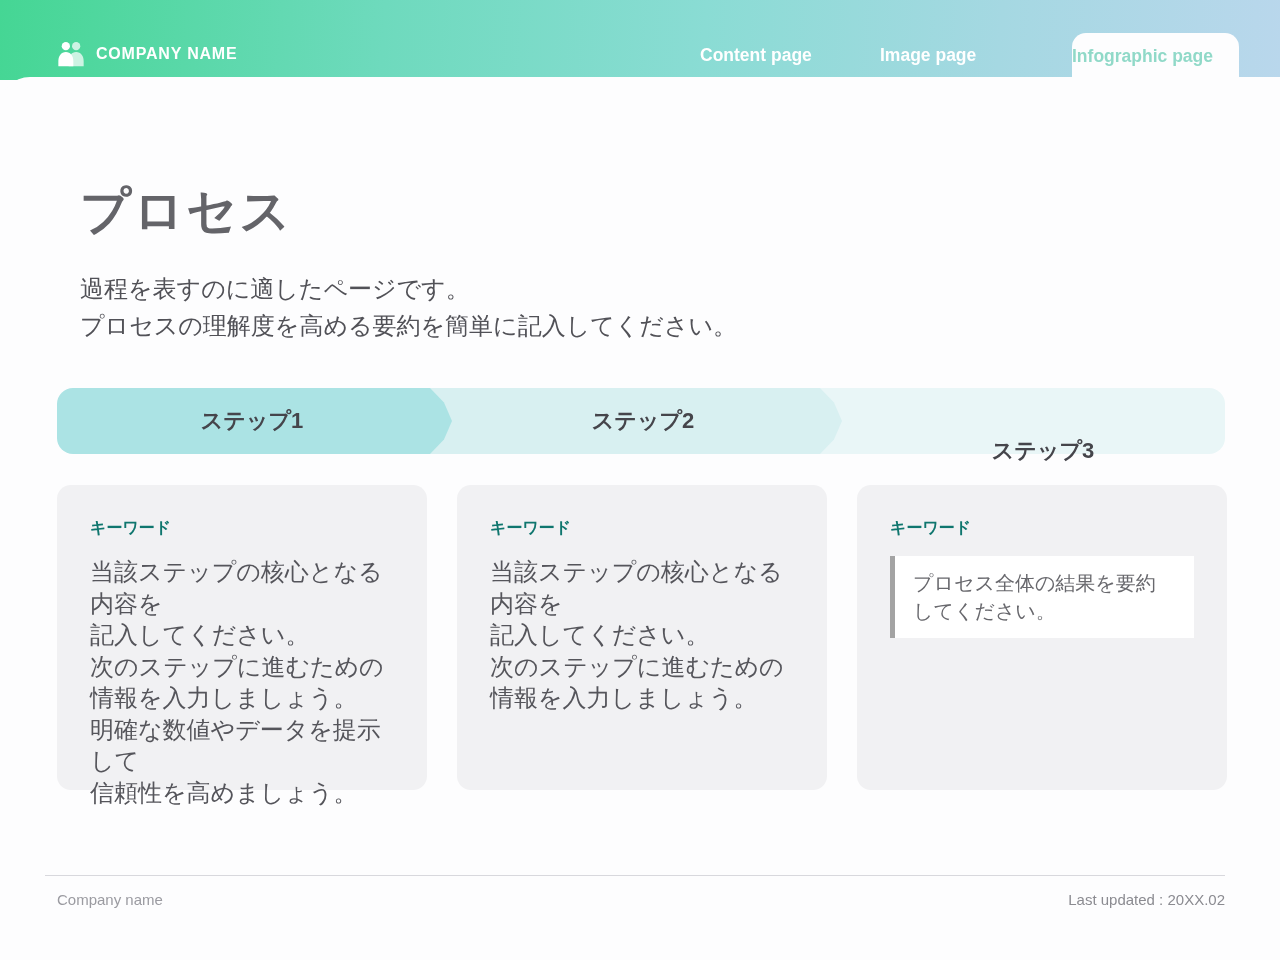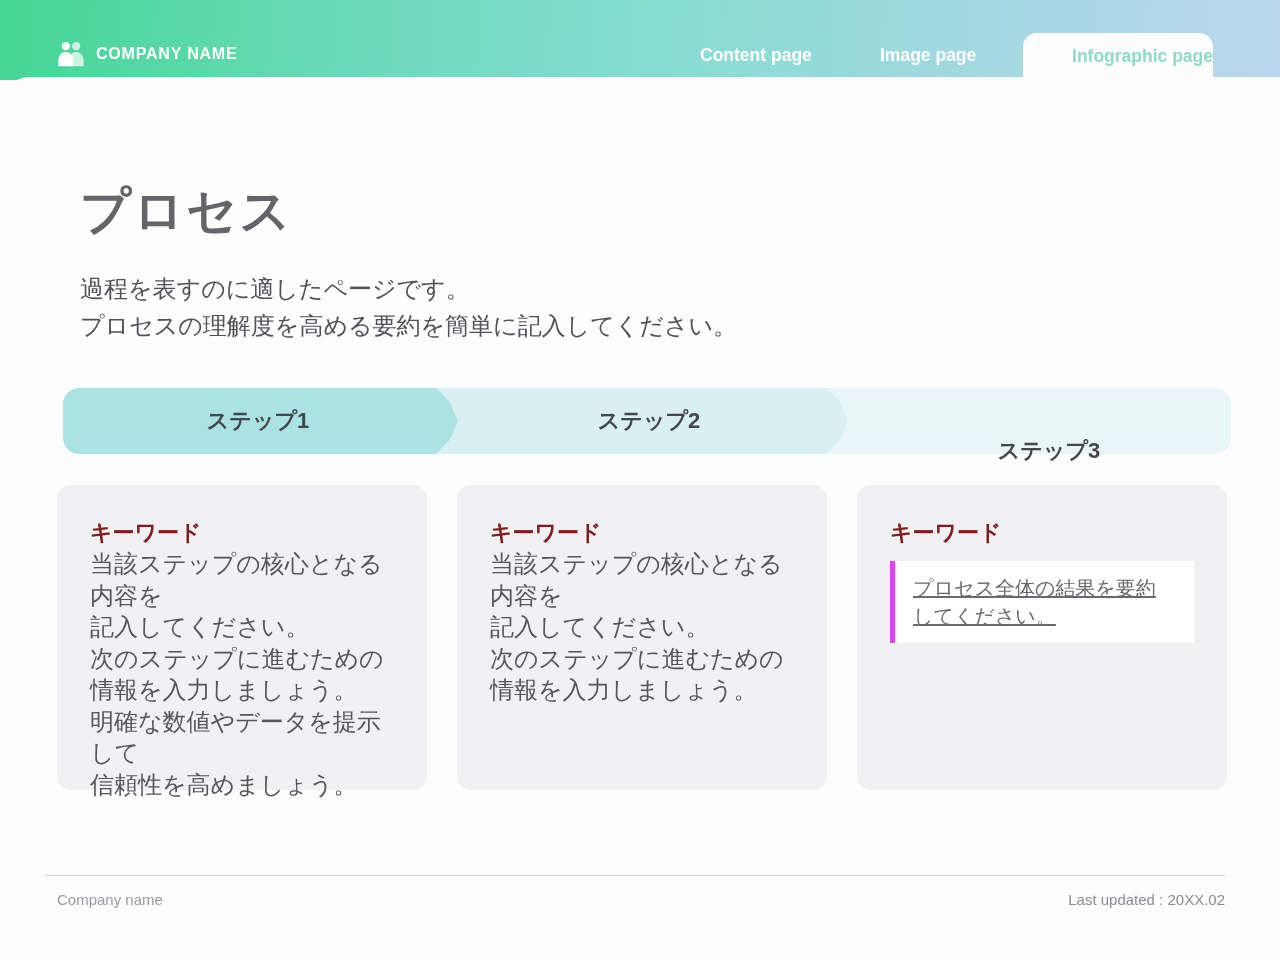--- a/index.html
+++ b/index.html
@@ -25,38 +25,38 @@
   .logo { position:absolute; left:56px; top:40px; display:flex; align-items:center; gap:10px; z-index:5; }
   .logo-text { color:#ffffff; font-size:16px; font-weight:700; letter-spacing:0.8px; }
   .nav-link {
     position:absolute; top:40px; height:30px; line-height:30px;
     color:#ffffff; font-size:17.5px; font-weight:600; text-align:left; z-index:5;
     cursor:pointer;
   }
   .nav-content { left:700px; width:124px; }
   .nav-image   { left:880px; width:114px; }
   .tab-active {
-    position:absolute; left:1023px; top:33px; width:190px; height:47px;
+    position:absolute; left:1072px; top:33px; width:167px; height:47px;
     background:#fdfdfe; border-radius:14px 14px 0 0;
-    display:flex; align-items:center; justify-content:flex-end;
+    display:flex; align-items:center; justify-content:flex-start;
     color:#90d9c8; font-size:17.5px; font-weight:600; z-index:5; cursor:pointer;
   }
 
   
   .page-title {
     position:absolute; left:80px; top:178px;
     font-size:50px; font-weight:700; letter-spacing:2px; color:#646469;
   }
   .page-subtitle {
     position:absolute; left:80px; top:270px;
     font-size:24px; line-height:37px; color:#515157; white-space:pre-line;
   }
 
   
-  .steps { position:absolute; left:63px; top:388px; width:1168px; height:66px; }
+  .steps { position:absolute; left:57px; top:388px; width:1168px; height:66px; }
   .step-shape { position:absolute; top:0; height:66px; }
   .step-1 {
     left:0; width:395px; background:#abe3e4; z-index:3;
     border-radius:16px 2px 2px 16px;
     clip-path:polygon(0 0, calc(100% - 22px) 0, calc(100% - 8px) 22%, 100% 50%, calc(100% - 8px) 78%, calc(100% - 22px) 100%, 0 100%);
   }
   .step-2 {
     left:323px; width:462px; background:#d8f0f1; z-index:2;
     clip-path:polygon(0 0, calc(100% - 22px) 0, calc(100% - 8px) 22%, 100% 50%, calc(100% - 8px) 78%, calc(100% - 22px) 100%, 0 100%);
   }
@@ -71,29 +71,28 @@
   .step-label-1 { left:0; width:390px; }
   .step-label-2 { left:386px; width:400px; }
   .step-label-3 { left:786px; width:400px;margin-top:30px; }
 
   
   .cards { position:absolute; left:57px; top:485px; display:flex; gap:30px; }
   .card {
     width:370px; height:305px; background:#f1f1f3; border-radius:14px;
     padding:33px 33px 0 33px;
   }
-  .card-heading { font-size:22px; font-weight:700; color:#7f1d1d; }
+  .card-heading { font-size:16px; font-weight:700; color:#0f766e; margin-bottom:17px; }
   .card-body {
     font-size:24px; line-height:31.5px; color:#55555b; white-space:pre-line;
   }
   .card-note {
-    margin-top:13px; background:#ffffff; border-left:5px solid #d946ef;
+    margin-top:13px; background:#ffffff; border-left:5px solid #a3a3a3;
     padding:13px 18px; font-size:20px; line-height:28px; color:#68686d;
     white-space:pre-line;
-    text-decoration:underline;
   }
 
   
   .footer-line {
     position:absolute; left:45px; right:55px; top:875px;
     border-top:1px solid #d8d8dd;
   }
   .footer-company {
     position:absolute; left:57px; top:891px; font-size:15px; color:#9b9ba1;
   }

